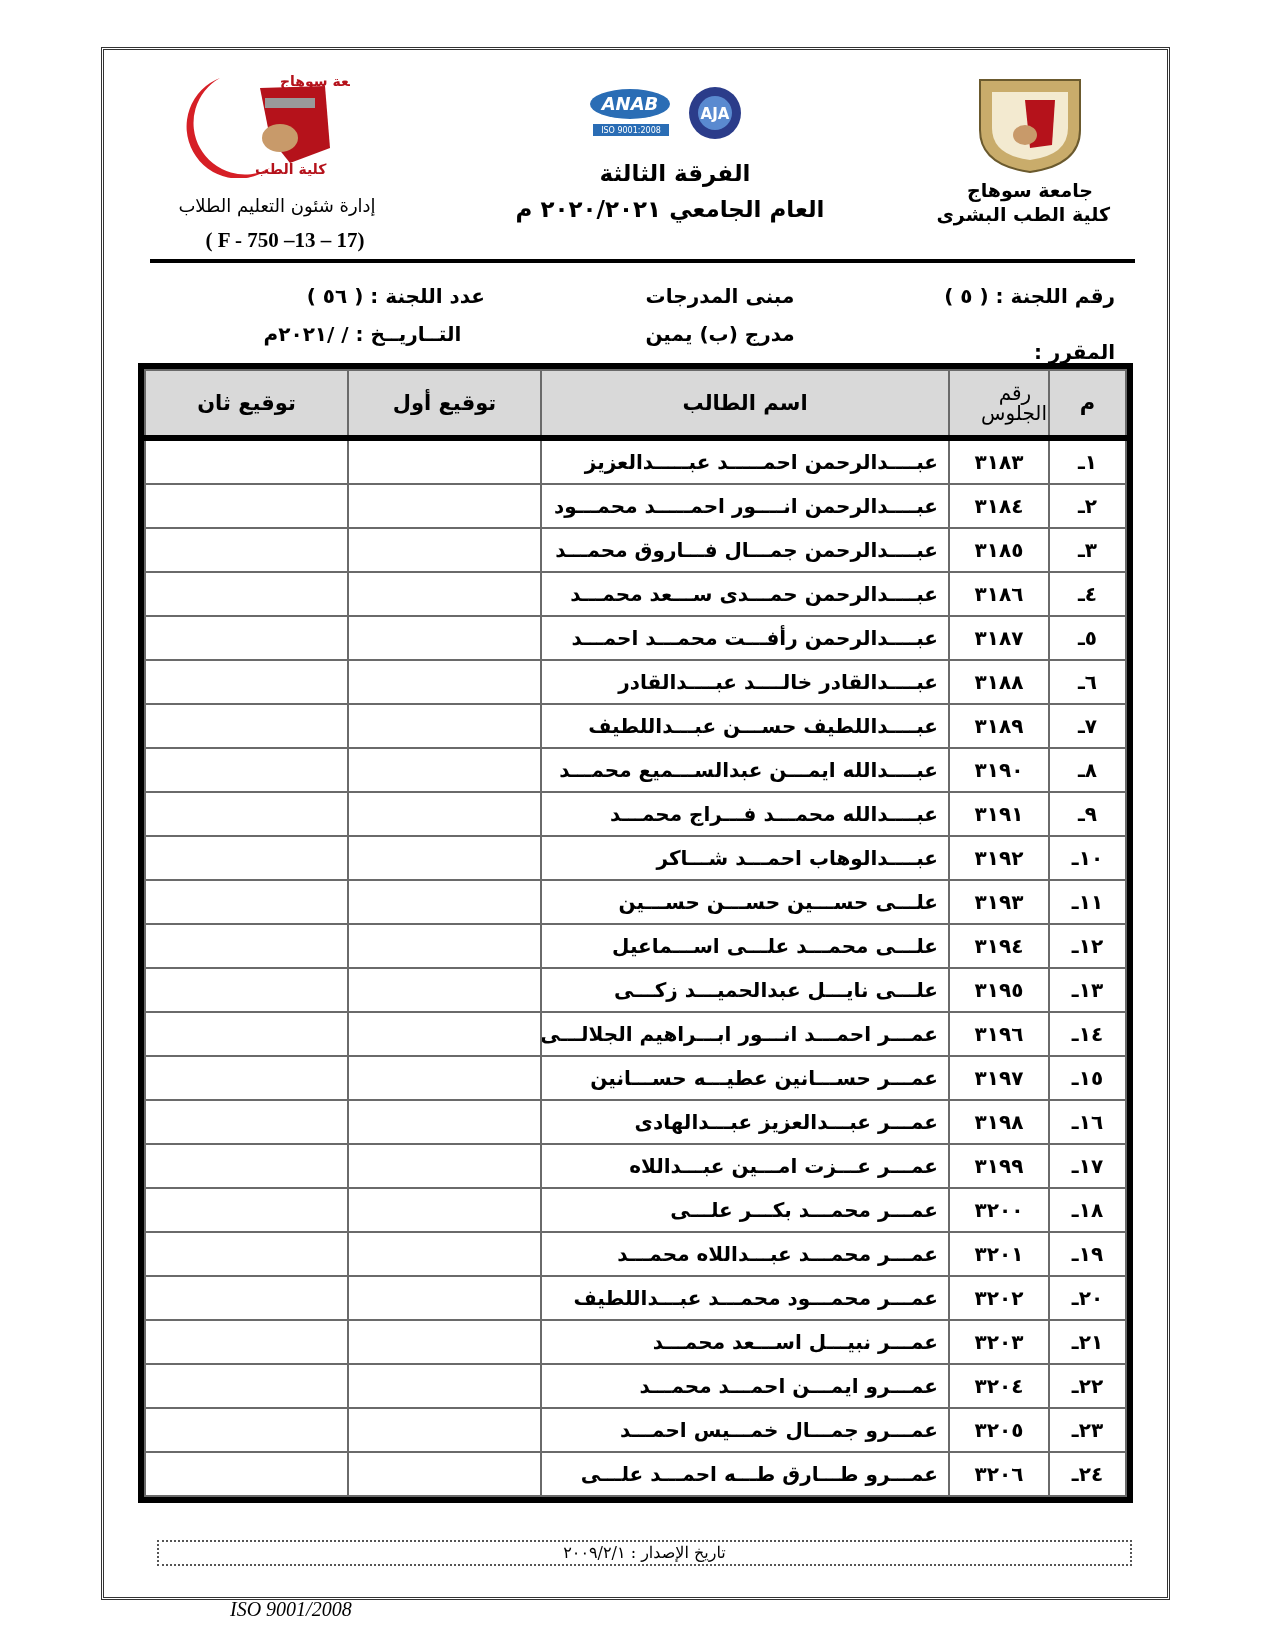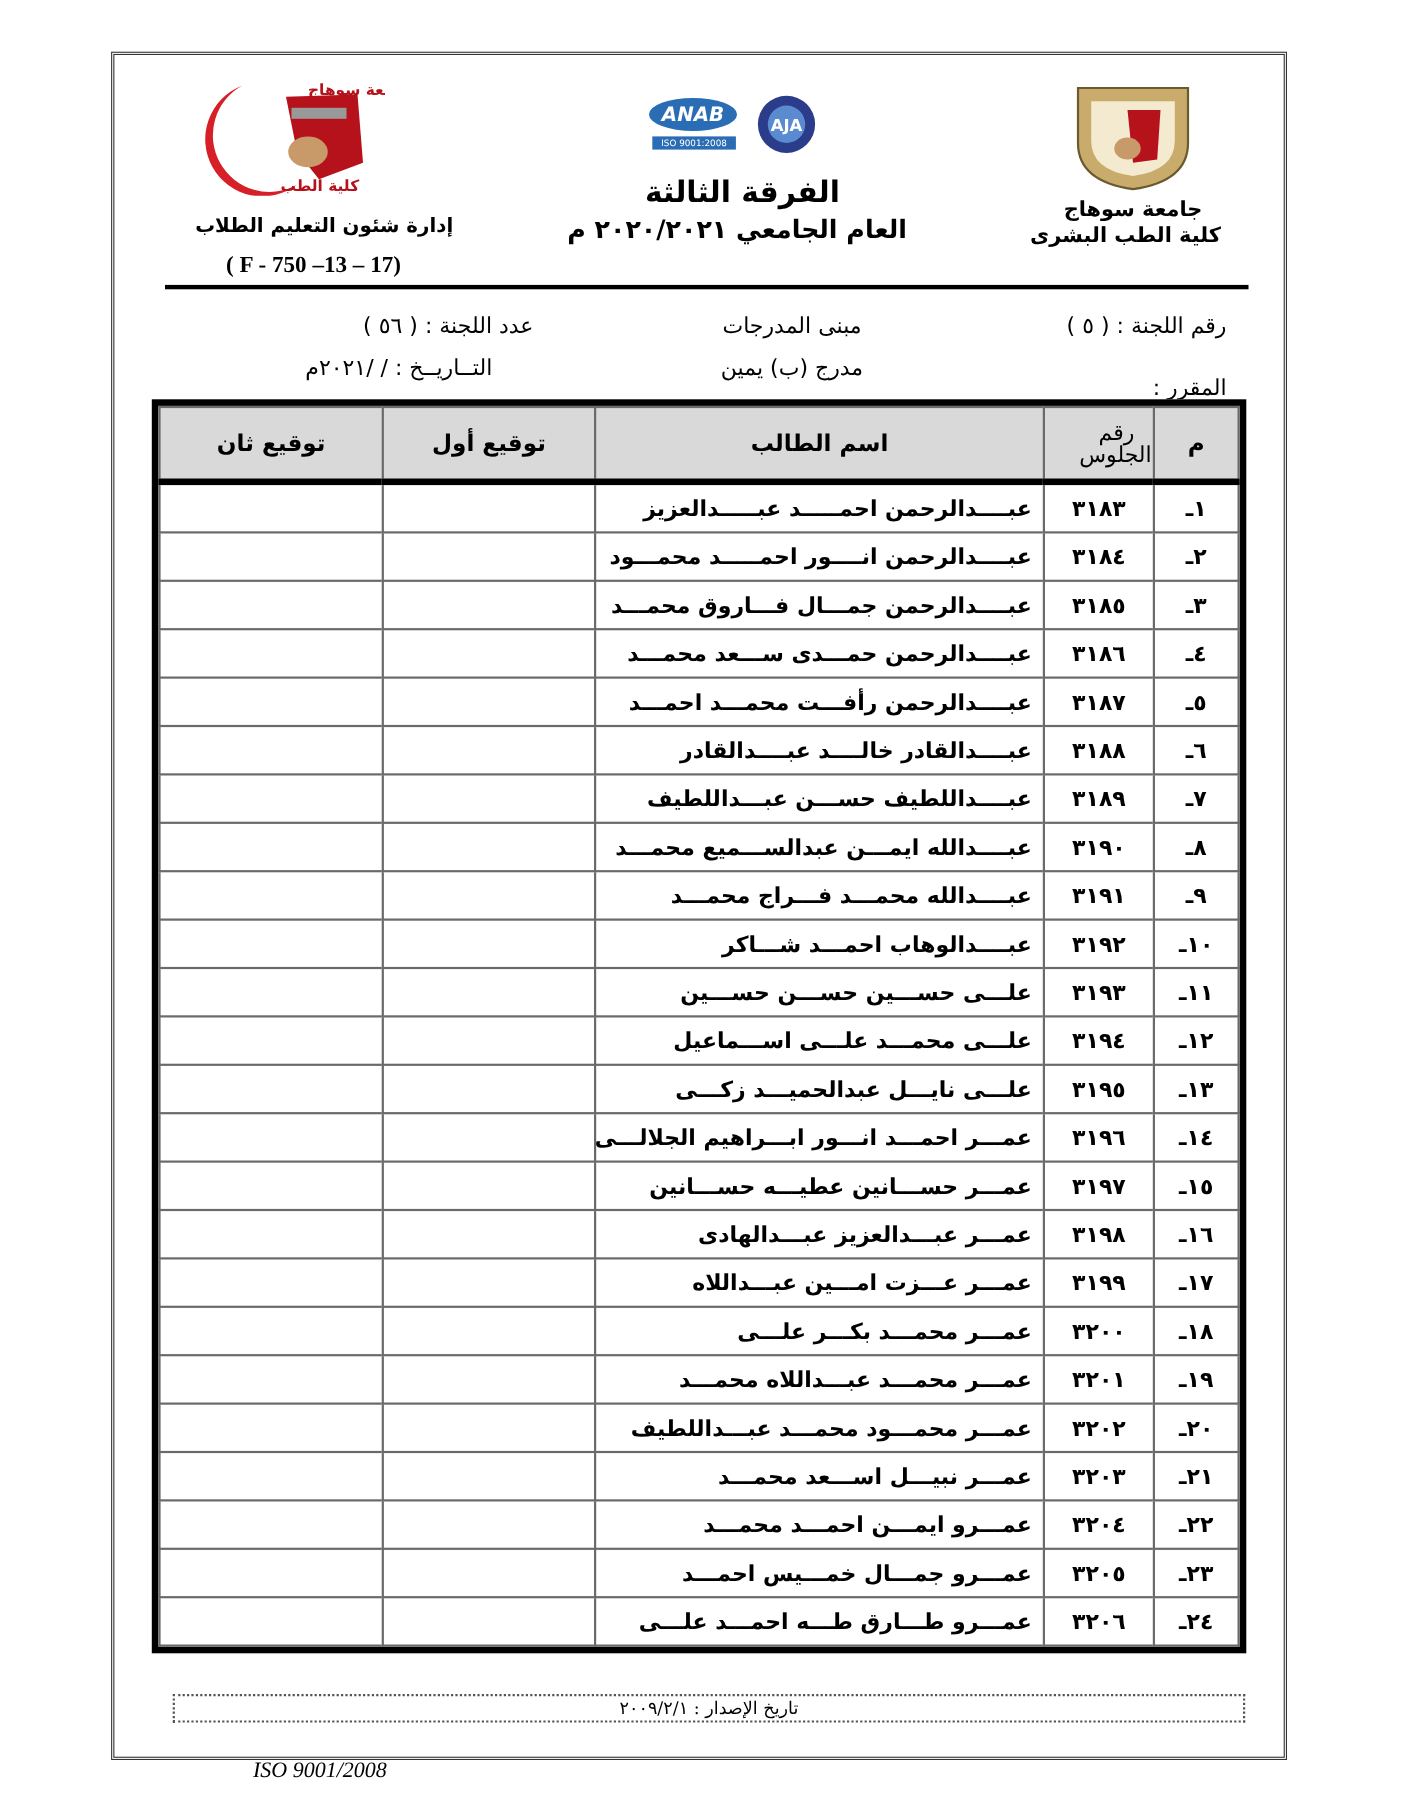--- a/index.html
+++ b/index.html
@@ -3,27 +3,27 @@
 <meta charset="utf-8">
 <style>
   html, body { margin:0; padding:0; background:#ffffff; }
   body { width:1275px; height:1650px; position:relative; font-family:"DejaVu Sans", sans-serif; color:#000; }
   .frame { position:absolute; left:101px; top:47px; width:1069px; height:1553px; border:3px double #333; box-sizing:border-box; }
   .abs { position:absolute; }
   .logo-left { left:160px; top:68px; width:190px; height:110px; }
   .logo-mid { left:585px; top:86px; width:180px; height:60px; }
   .logo-right { left:970px; top:70px; width:120px; height:105px; }
   .hdr-text { font-weight:bold; direction:rtl; text-align:center; white-space:nowrap; }
-  .dept { left:182px; top:195px; width:230px; font-size:18px; font-weight:bold;text-align:right; }
+  .dept { left:162px; top:195px; width:230px; font-size:18px; font-weight:normal; }
   .formcode { left:170px; top:228px; width:230px; font-family:"Liberation Serif", serif; font-size:21px; font-weight:bold; direction:ltr; }
-  .year-title { left:540px; top:160px; width:270px; font-size:27px; }
+  .year-title { left:540px; top:160px; width:270px; font-size:23px; }
   .acad-year { left:500px; top:196px; width:340px; font-size:23px; }
   .univ { left:950px; top:178px; width:160px; font-size:19px; line-height:24px; }
   .rule { left:150px; top:259px; width:985px; height:4px; background:#000; }
-  .meta { font-weight:normal; font-size:20px; direction:rtl; white-space:nowrap; }
+  .meta { font-weight:bold; font-size:20px; direction:rtl; white-space:nowrap; }
   .m1 { right:160px; top:284px; }
   .m2 { left:600px; top:284px; width:240px; text-align:center; }
   .m3 { left:300px; top:284px; width:185px; text-align:right; }
   .m4 { right:160px; top:340px; }
   .m5 { left:600px; top:322px; width:240px; text-align:center; }
   .m6 { left:240px; top:322px; width:245px; text-align:center; }
   .tbl-wrap { left:138px; top:363px; width:995px; border:6px solid #000; box-sizing:border-box; background:#fff; }
   table { width:100%; border-collapse:collapse; direction:rtl; table-layout:fixed; }
   th { background:#d9d9d9; font-weight:bold; font-size:21px; height:62px; border:2px solid #6a6a6a; border-bottom:6px solid #000;margin-left:48px; }
   th.seat { font-size:20px; font-weight:normal; line-height:20px;padding-left:33px; }

